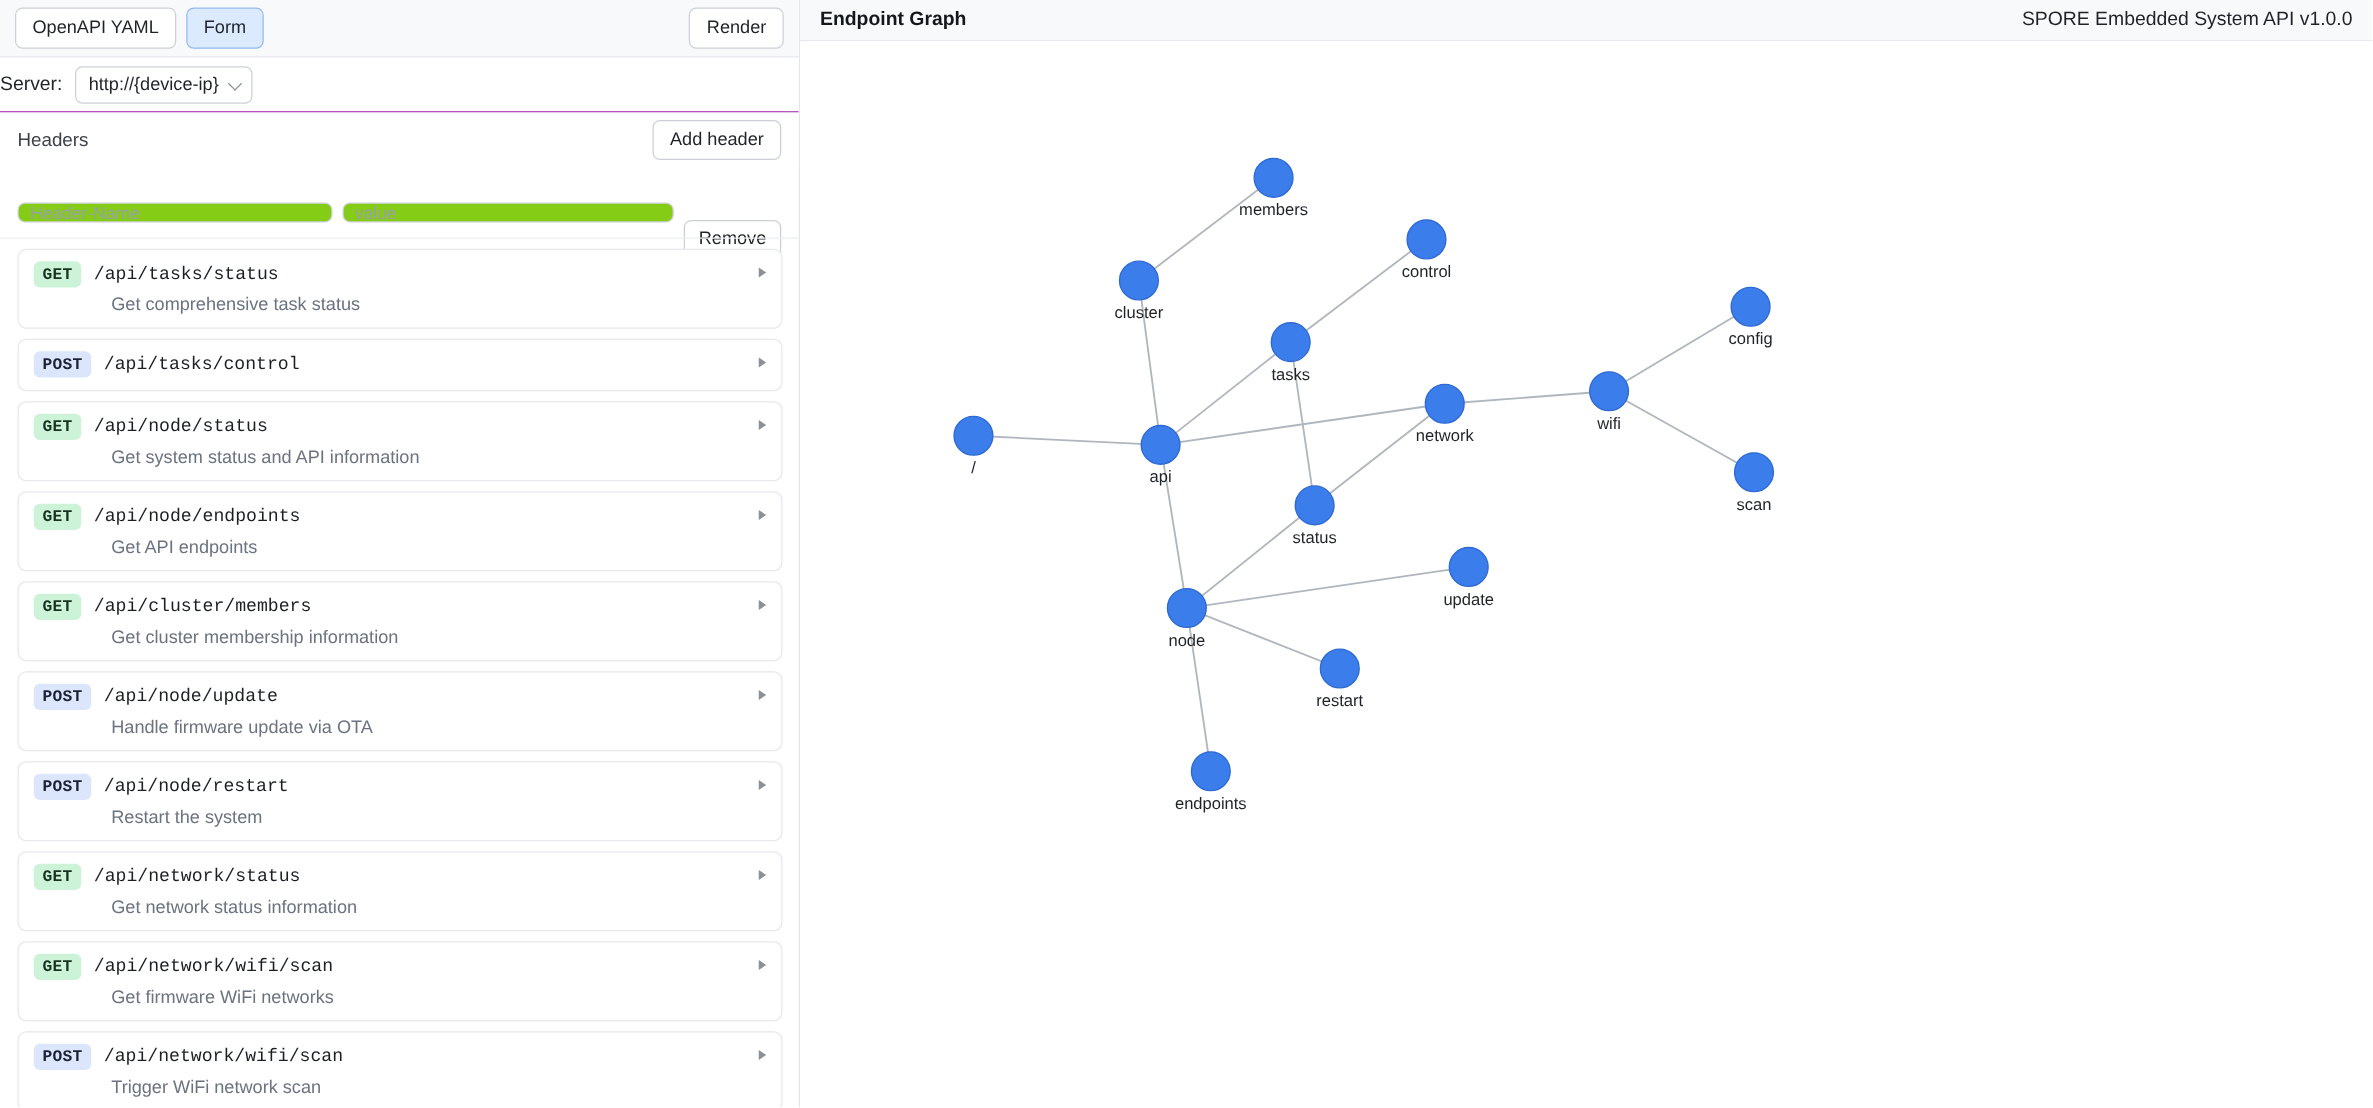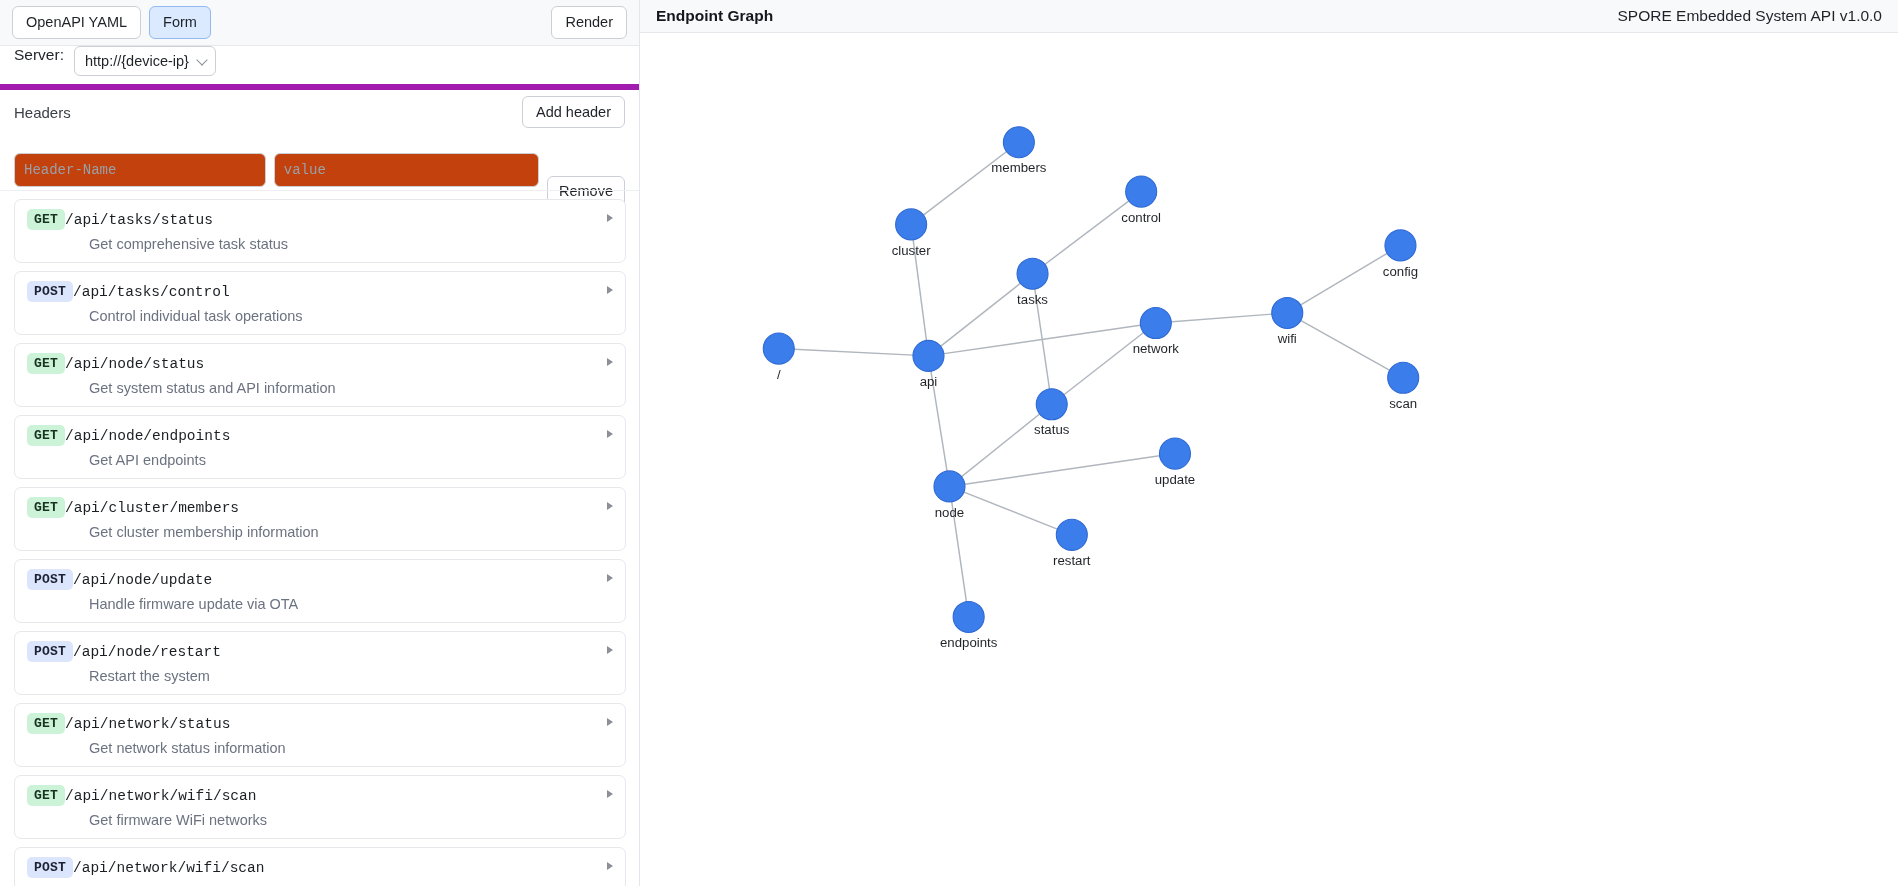--- a/index.html
+++ b/index.html
@@ -49,24 +49,24 @@
   }
   .btn.active {
     background: #dbeafe;
     border-color: #93b9f0;
   }
   .btn-render { margin-left: auto; }
 
   .server-row {
     height: 44px;
     display: flex;
-    align-items: flex-start;
-    padding: 0 14px;
+    align-items: center;
+    padding: 0 0;
     gap: 10px;
-    border-bottom: 6px solid #a21caf;
+    border-bottom: 1px solid #a21caf;
     background: #ffffff;
   }
   .server-label { font-size: 15.5px; color: #1f2328; }
   .select-box {
     position: relative;
     border: 1px solid #ccd0d6;
     border-radius: 6px;
     background: #fff;
     height: 30px;
     min-width: 138px;
@@ -97,28 +97,28 @@
   .headers-label { font-size: 15px; color: #3c4149; }
   .add-header-btn { margin-left: auto; }
 
   .header-inputs {
     display: flex;
     align-items: center;
     gap: 8px;
     padding: 0 14px 10px 14px;
   }
   .text-input {
-    height: 34px;
+    height: 16px;
     border: 1px solid #ccd0d6;
     border-radius: 6px;
     padding: 0 9px;
     font-size: 14px;
-    font-family: Liberation Mono, monospace;
+    font-family: Liberation Sans, sans-serif;
     color: #1f2328;
-    background: #c2410c;
+    background: #84cc16;
     outline: none;
   }
   .text-input::placeholder { color: #9aa0a8; }
   .input-name { width: 262px; }
   .input-value { width: 276px; }
   .btn-remove { padding: 7px 11px; font-size: 14.5px; margin-top: 42px; }
 
   .endpoint-list {
     position: absolute;
     top: 190px;
@@ -131,21 +131,21 @@
   }
   .endpoint-card {
     border: 1px solid #e6e8ec;
     border-radius: 7px;
     background: #ffffff;
     margin-top: 8px;
     padding: 9px 12px 10px 12px;
     position: relative;
     cursor: pointer;
   }
-  .ep-top { display: flex; align-items: center; }
+  .ep-top { display: flex; align-items: center; gap: 10px; }
   .method {
     font-family: "Liberation Mono", monospace;
     font-size: 13px;
     font-weight: bold;
     padding: 3px 7px;
     border-radius: 5px;
     letter-spacing: 0.2px;
   }
   .method.GET  { background: #ccf3d8; color: #17321f; }
   .method.POST { background: #dbe5fb; color: #1a2233; }
@@ -256,21 +256,20 @@
           </div>
           <span class="ep-caret"></span>
           <div class="ep-desc">Get comprehensive task status</div>
         </div>
         <div class="endpoint-card">
           <div class="ep-top">
             <span class="method POST">POST</span>
             <span class="ep-path">/api/tasks/control</span>
           </div>
           <span class="ep-caret"></span>
-          <div class="ep-desc">Control individual task operations</div>
         </div>
         <div class="endpoint-card">
           <div class="ep-top">
             <span class="method GET">GET</span>
             <span class="ep-path">/api/node/status</span>
           </div>
           <span class="ep-caret"></span>
           <div class="ep-desc">Get system status and API information</div>
         </div>
         <div class="endpoint-card">

